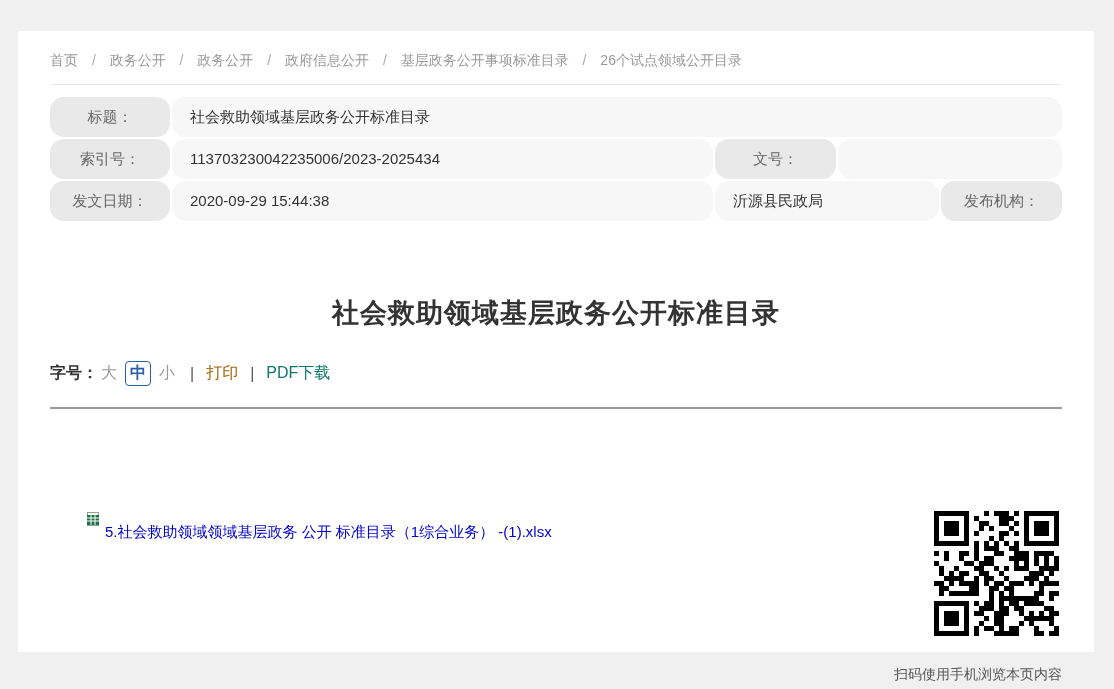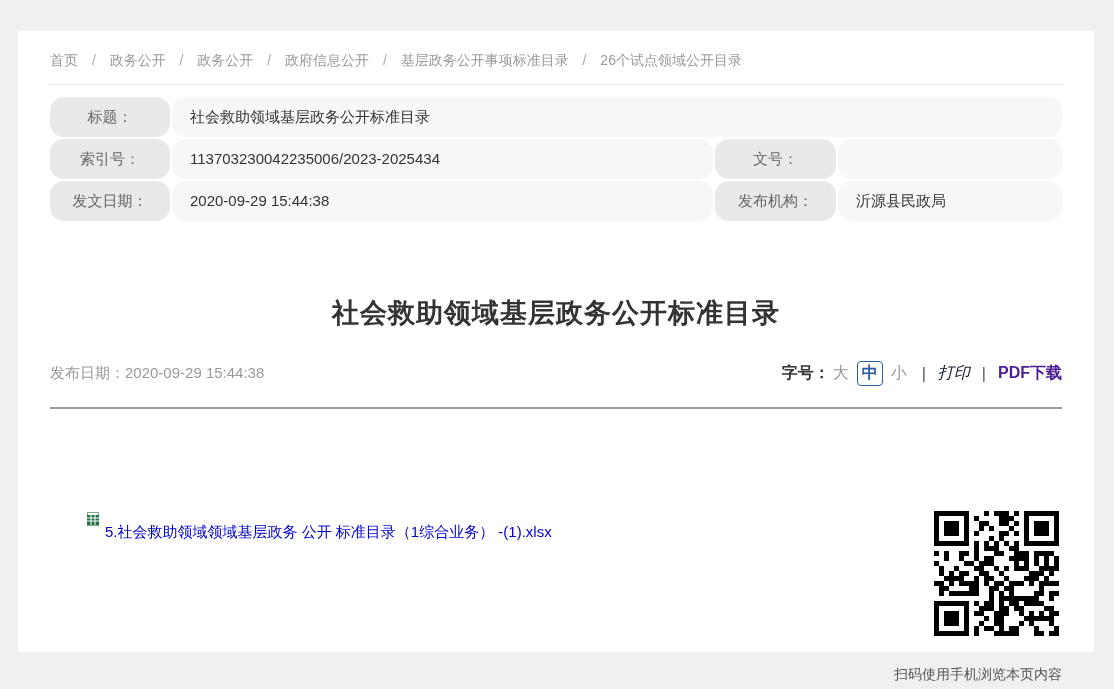--- a/index.html
+++ b/index.html
@@ -49,22 +49,22 @@
   }
   .pub-date { color: #999; }
   .toolbar { color: #333; font-size: 16px; display: flex; align-items: center; }
   .toolbar .fs-label { color: #333; font-weight: bold; }
   .toolbar .fs-opt { color: #999; cursor: pointer; margin: 0 3px; }
   .toolbar .fs-opt.active {
     color: #2b5ea7; border: 1px solid #2b5ea7; border-radius: 4px;
     padding: 1px 4px; font-weight: bold; margin: 0 5px;
   }
   .toolbar .bar { color: #555; margin: 0 12px; }
-  .toolbar .print { color: #0f172a; cursor: pointer; font-style: italic; }
-  .toolbar .pdf { color: #4c1d95; font-weight: bold; cursor: pointer; text-decoration: none; }
+  .toolbar .print { color: #a16207; cursor: pointer; }
+  .toolbar .pdf { color: #0f766e; font-weight: normal; cursor: pointer; text-decoration: none; }
   .rule { margin-top: 21px; border-bottom: 2px solid #9a9a9a; }
 
   
   .body-row { display: flex; justify-content: space-between; align-items: flex-start; }
   .attachment {
     margin-top: 86px; margin-left: 35px;
     font-size: 15px; display: flex; align-items: center;
   }
   .attachment a { color: #0000cc; text-decoration: none; cursor: pointer; margin-top: 28px; }
   .attachment .file-icon { margin-right: 4px; display: inline-block; width: 16px; height: 16px; }
@@ -100,29 +100,28 @@
       </div>
       <div class="info-row">
         <div class="cell cell-label">索引号：</div>
         <div class="cell cell-value cell-main">113703230042235006/2023-2025434</div>
         <div class="cell cell-label mid">文号：</div>
         <div class="cell cell-value cell-grow"></div>
       </div>
       <div class="info-row">
         <div class="cell cell-label">发文日期：</div>
         <div class="cell cell-value cell-main">2020-09-29 15:44:38</div>
+        <div class="cell cell-value cell-grow">沂源县民政局</div>
         <div class="cell cell-label mid">发布机构：</div>
-        <div class="cell cell-value cell-grow">沂源县民政局</div>
       </div>
     </div>
 
     <h1 class="article-title">社会救助领域基层政务公开标准目录</h1>
 
     <div class="meta-row">
-      <div class="pub-date"><span>发布日期：</span><span>2020-09-29 15:44:38</span></div>
       <div class="toolbar">
         <span class="fs-label">字号：</span>
         <span class="fs-opt">大</span>
         <span class="fs-opt active">中</span>
         <span class="fs-opt">小</span>
         <span class="bar">|</span>
         <span class="print">打印</span>
         <span class="bar">|</span>
         <a class="pdf">PDF下载</a>
       </div>

